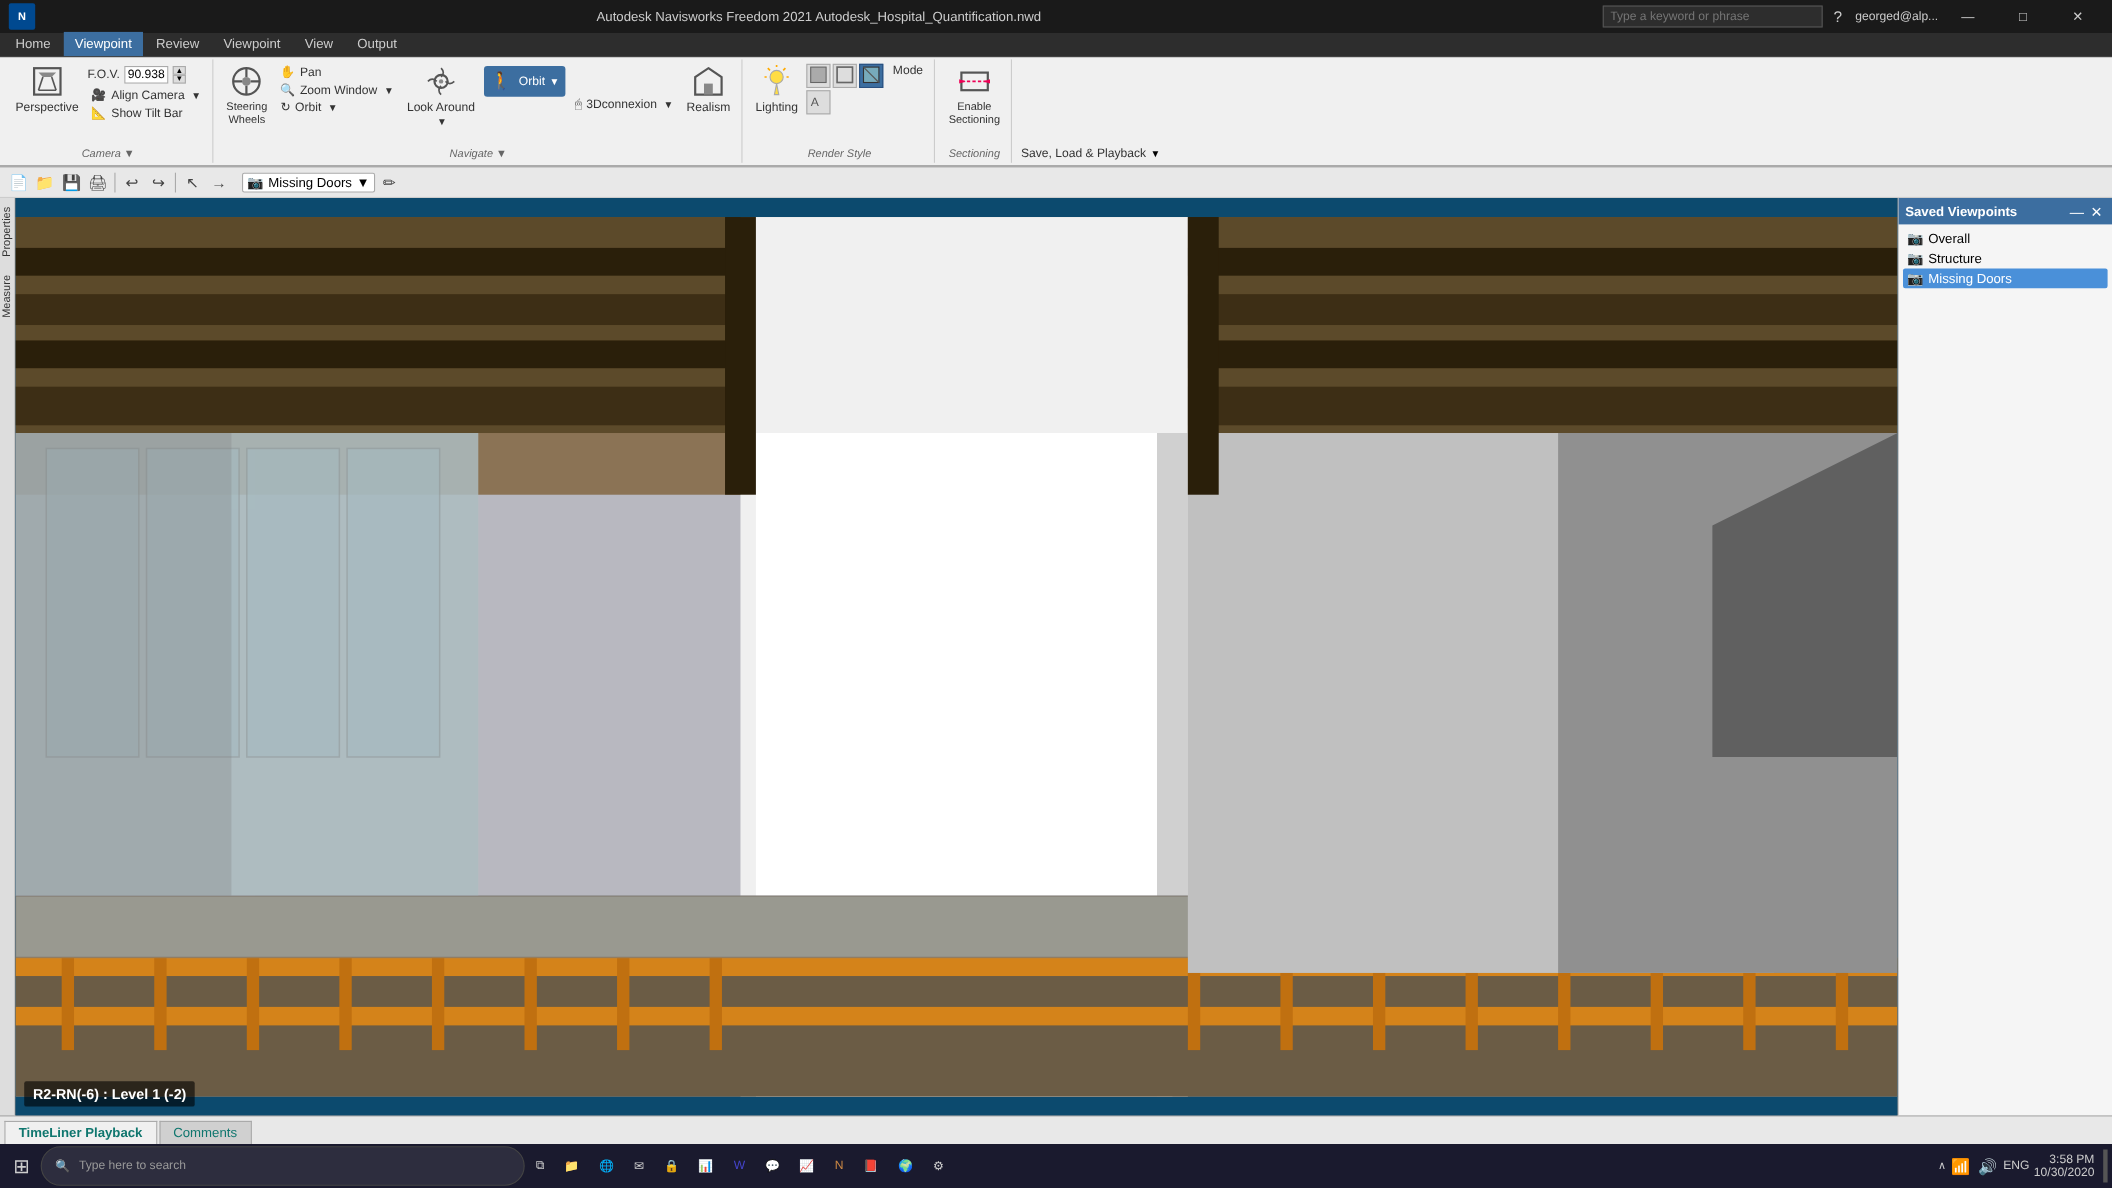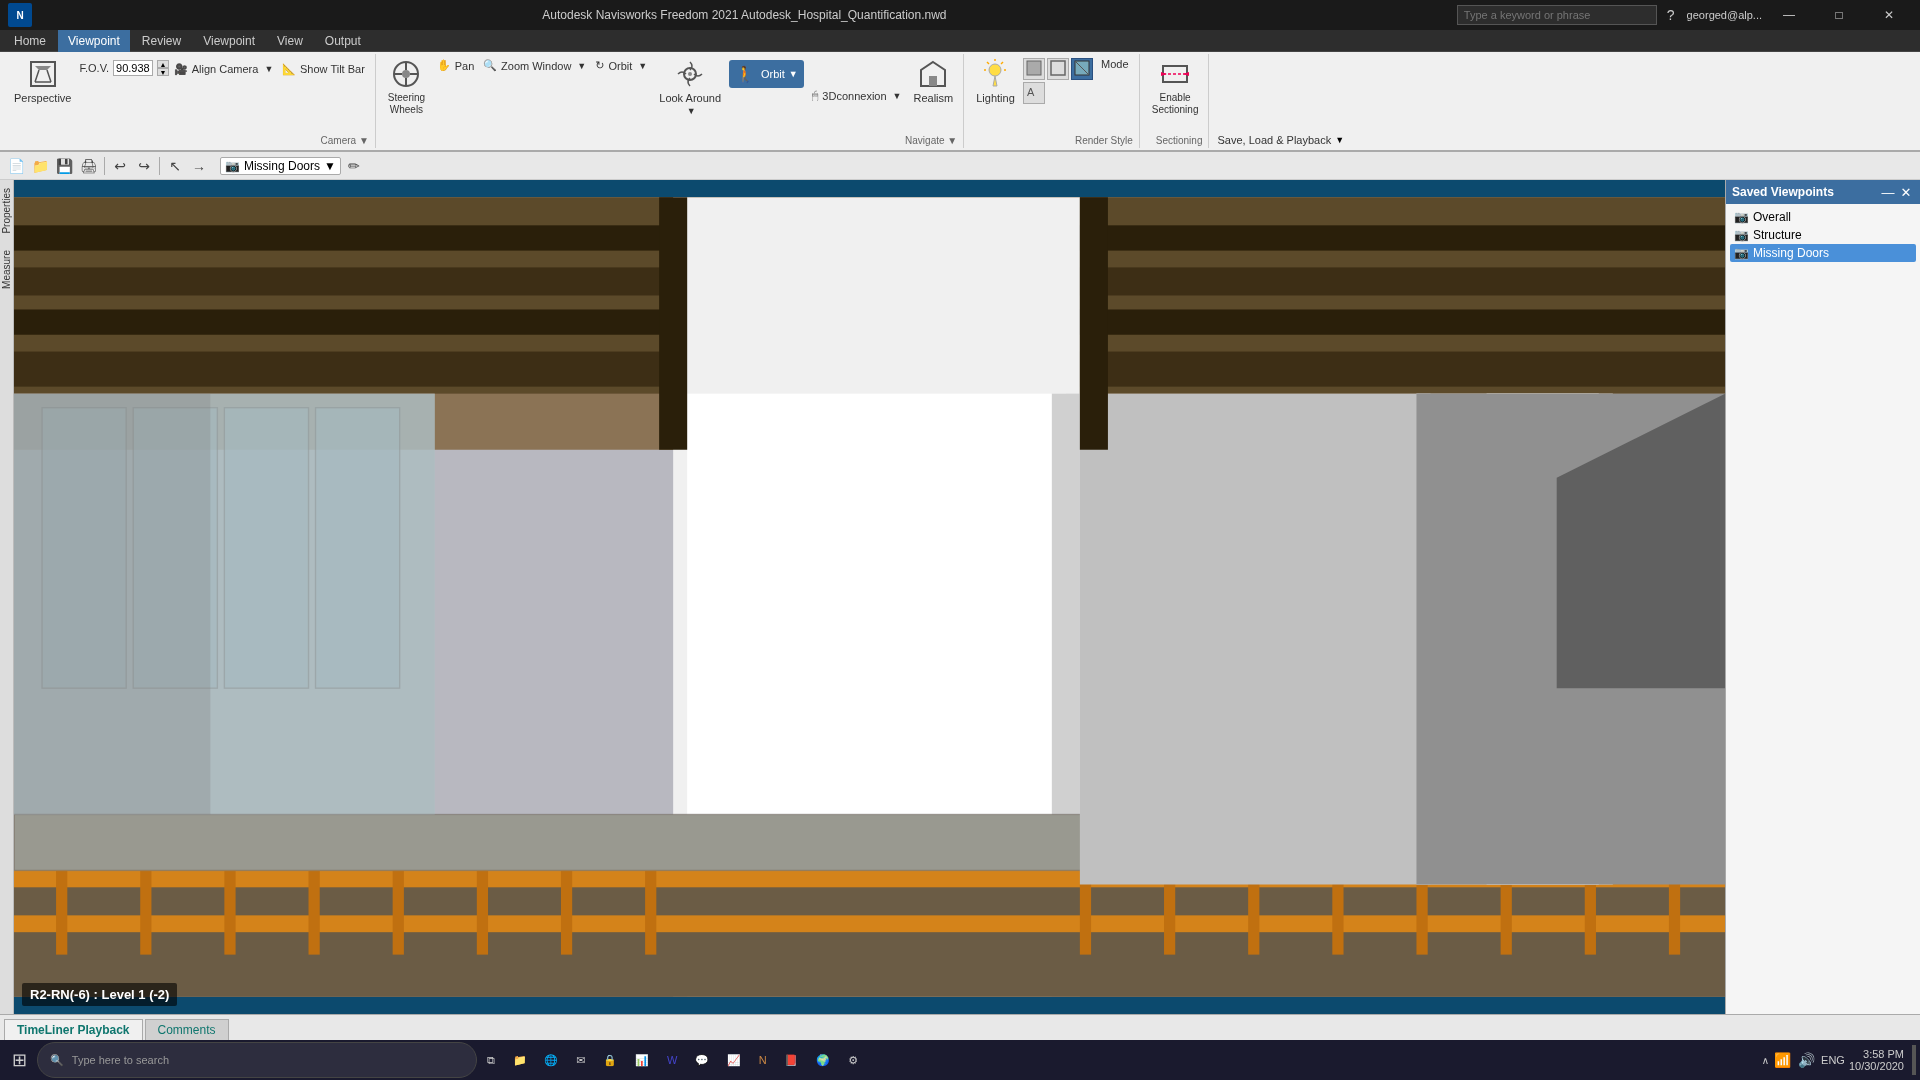--- a/index.html
+++ b/index.html
@@ -21,21 +21,21 @@
     #title-bar-center { flex: 1; text-align: center; color: #ccc; }
     #title-bar-right { display: flex; align-items: center; gap: 4px; }
     #search-title { background: #2d2d2d; border: 1px solid #555; color: #ccc; padding: 2px 6px; width: 200px; font-size: 11px; height: 20px; }
     .win-btn { width: 46px; height: 30px; background: none; border: none; color: #ccc; cursor: pointer; font-size: 12px; display: flex; align-items: center; justify-content: center; }
 
     
     #menu-bar {
       height: 22px;
       background: #2d2d2d;
       display: flex;
-      align-items: center;
+      align-items: flex-end;
       padding: 0 4px;
       gap: 2px;
       border-bottom: 1px solid #444;
     }
     .menu-item {
       padding: 2px 10px;
       color: #ccc;
       cursor: pointer;
       font-size: 12px;
       height: 22px;
@@ -62,23 +62,24 @@
     .ribbon-group {
       display: flex;
       flex-direction: column;
       border-right: 1px solid #ccc;
       padding: 2px 6px;
       min-width: 60px;
     }
     .ribbon-group-label {
       font-size: 10px;
       color: #666;
-      text-align: right;
+      text-align: center;
       margin-top: auto;
       padding-top: 2px;
+      font-style: italic;
     }
     .ribbon-group-content {
       display: flex;
       align-items: flex-start;
       gap: 4px;
       flex: 1;
     }
     .ribbon-btn {
       display: flex;
       flex-direction: column;
@@ -88,21 +89,21 @@
       cursor: pointer;
       min-width: 36px;
       gap: 2px;
       background: none;
       border: none;
       font-size: 11px;
       color: #333;
     }
     .ribbon-icon { width: 32px; height: 32px; display: flex; align-items: center; justify-content: center; font-size: 20px; }
     .ribbon-btn-small { display: flex; align-items: center; gap: 4px; padding: 1px 4px; cursor: pointer; font-size: 11px; color: #333; white-space: nowrap; border: none; background: none; }
-    .ribbon-btn-row { display: flex; flex-direction: row; gap: 1px; }
+    .ribbon-btn-row { display: flex; flex-direction: column; gap: 1px; }
     .fov-input { width: 40px; height: 16px; border: 1px solid #aaa; font-size: 11px; padding: 0 2px; background: #fff; }
     .fov-spin { display: flex; flex-direction: column; }
     .fov-spin-btn { width: 12px; height: 8px; background: #ddd; border: 1px solid #aaa; cursor: pointer; font-size: 7px; display: flex; align-items: center; justify-content: center; line-height: 1; }
 
     .walk-btn-active { background: #3c6ea0 !important; color: white !important; border-radius: 3px; }
 
     
     #quick-access {
       height: 28px;
       background: #e8e8e8;

